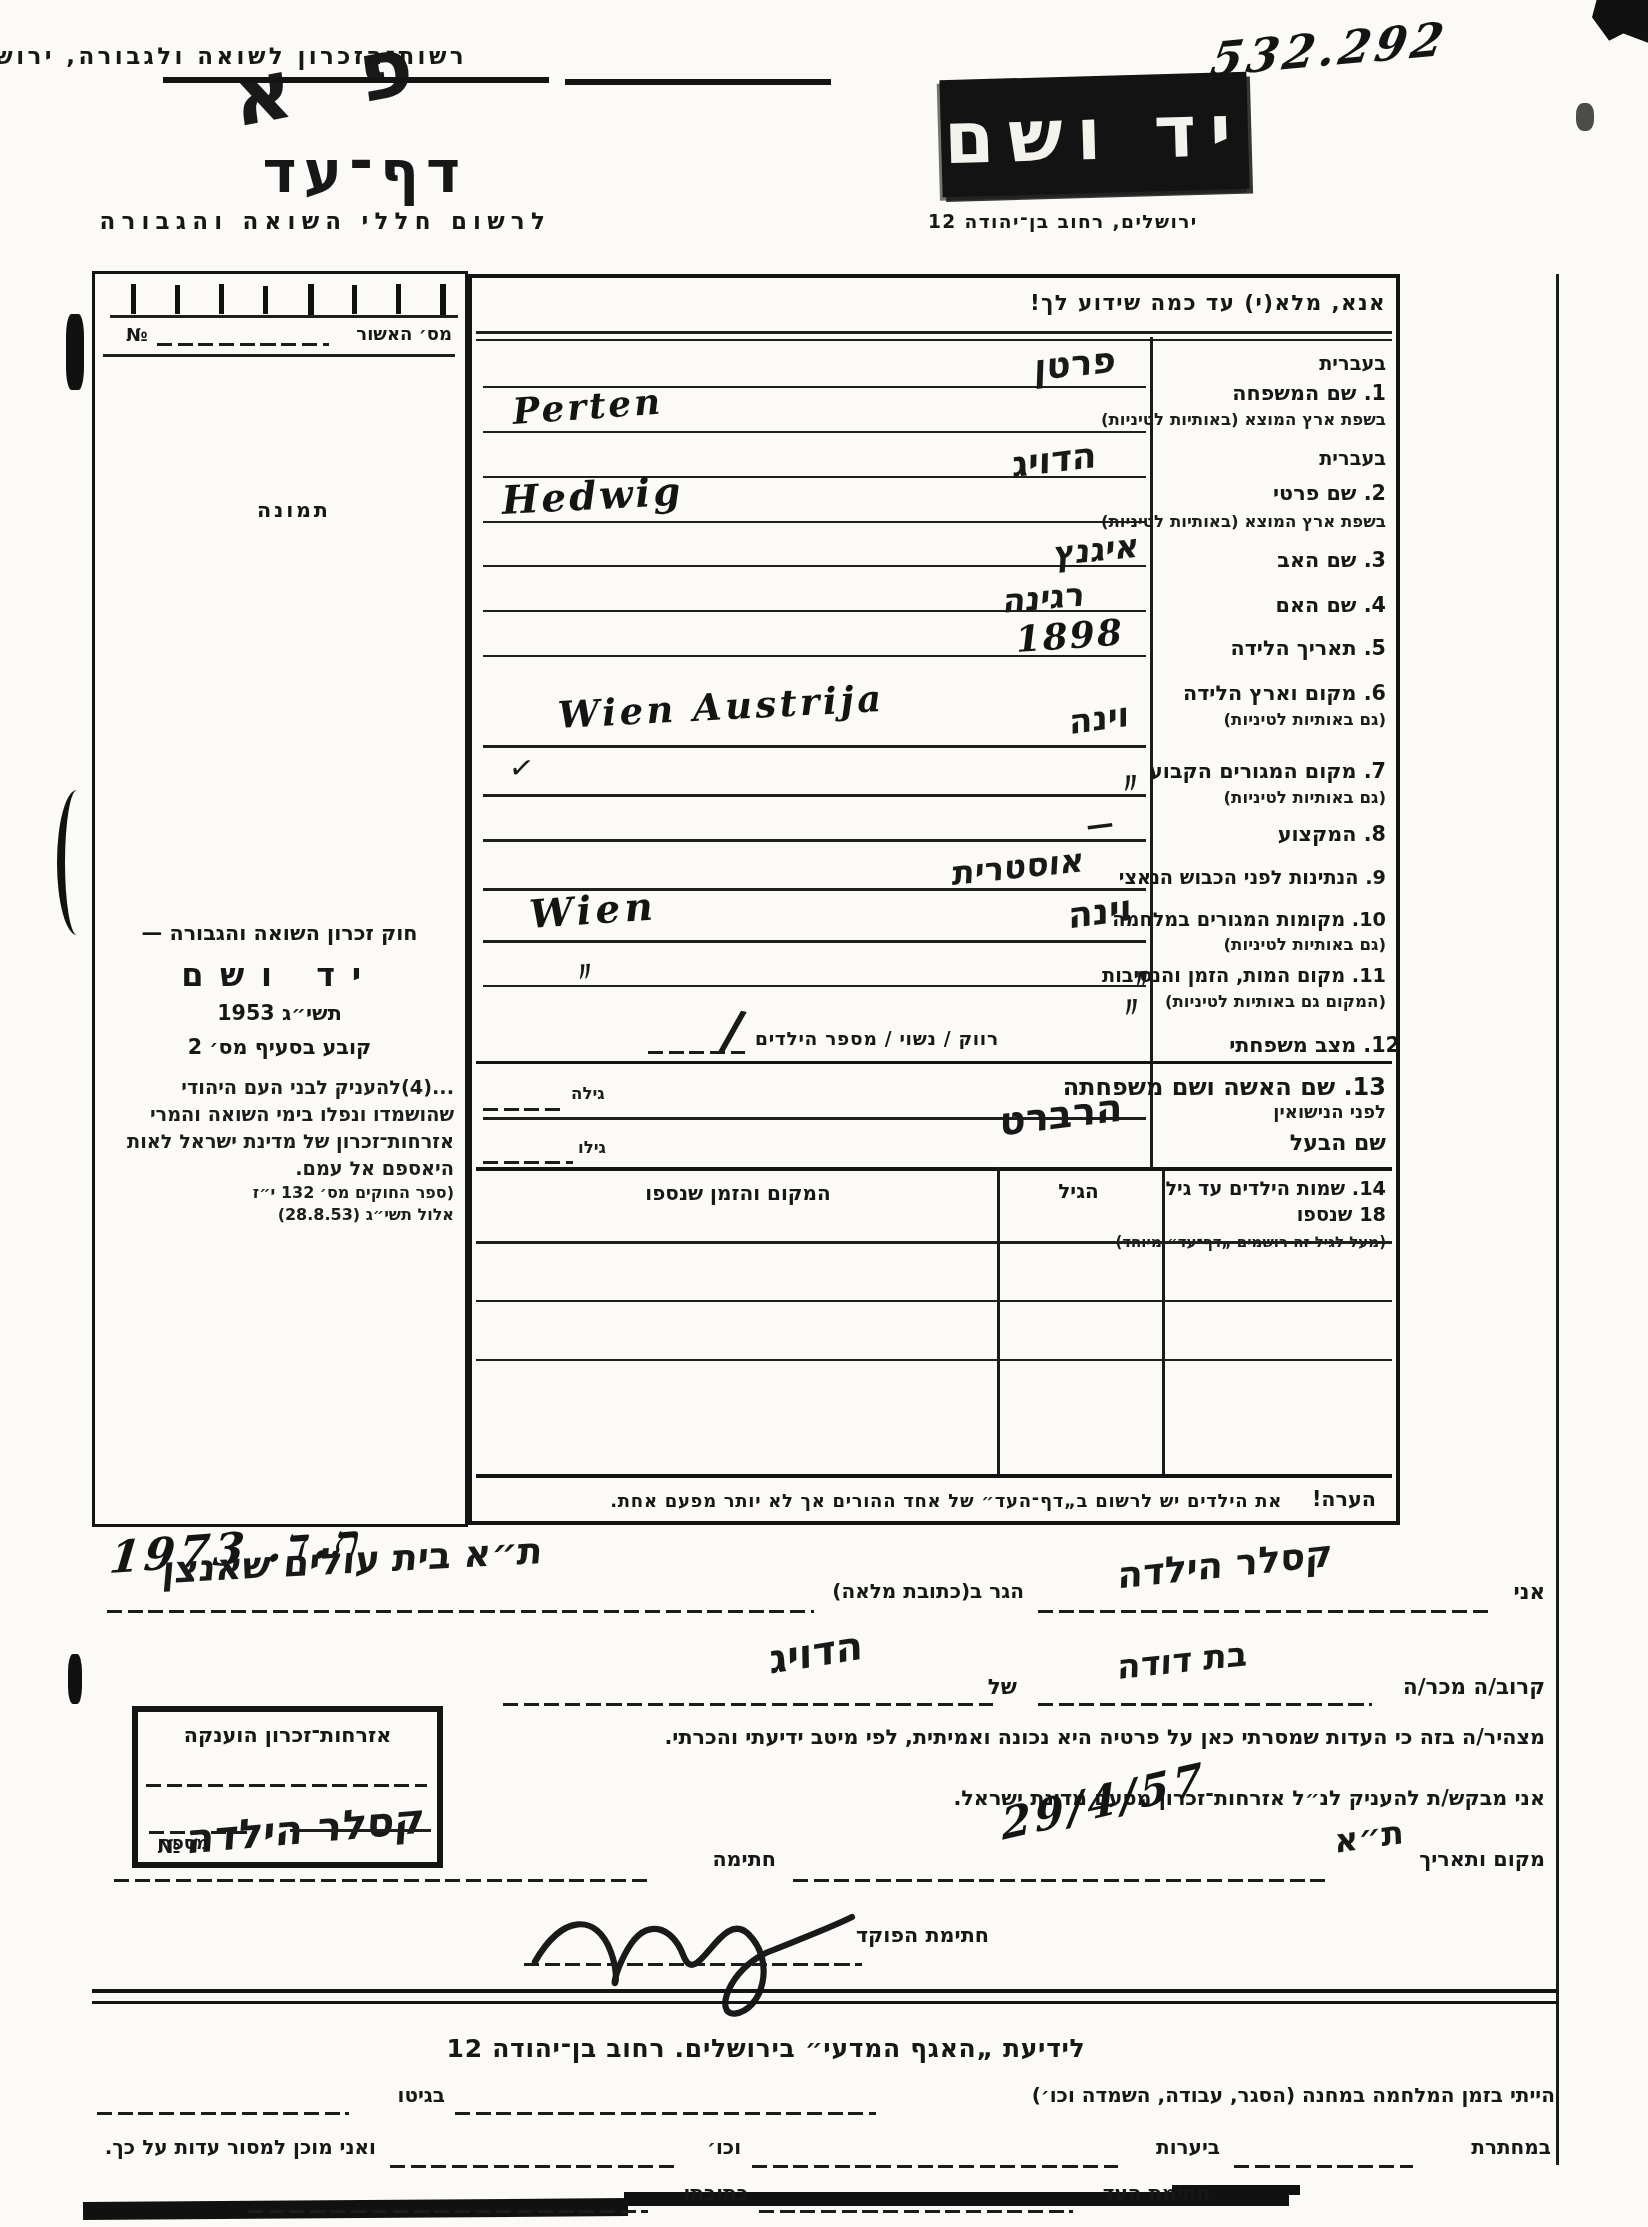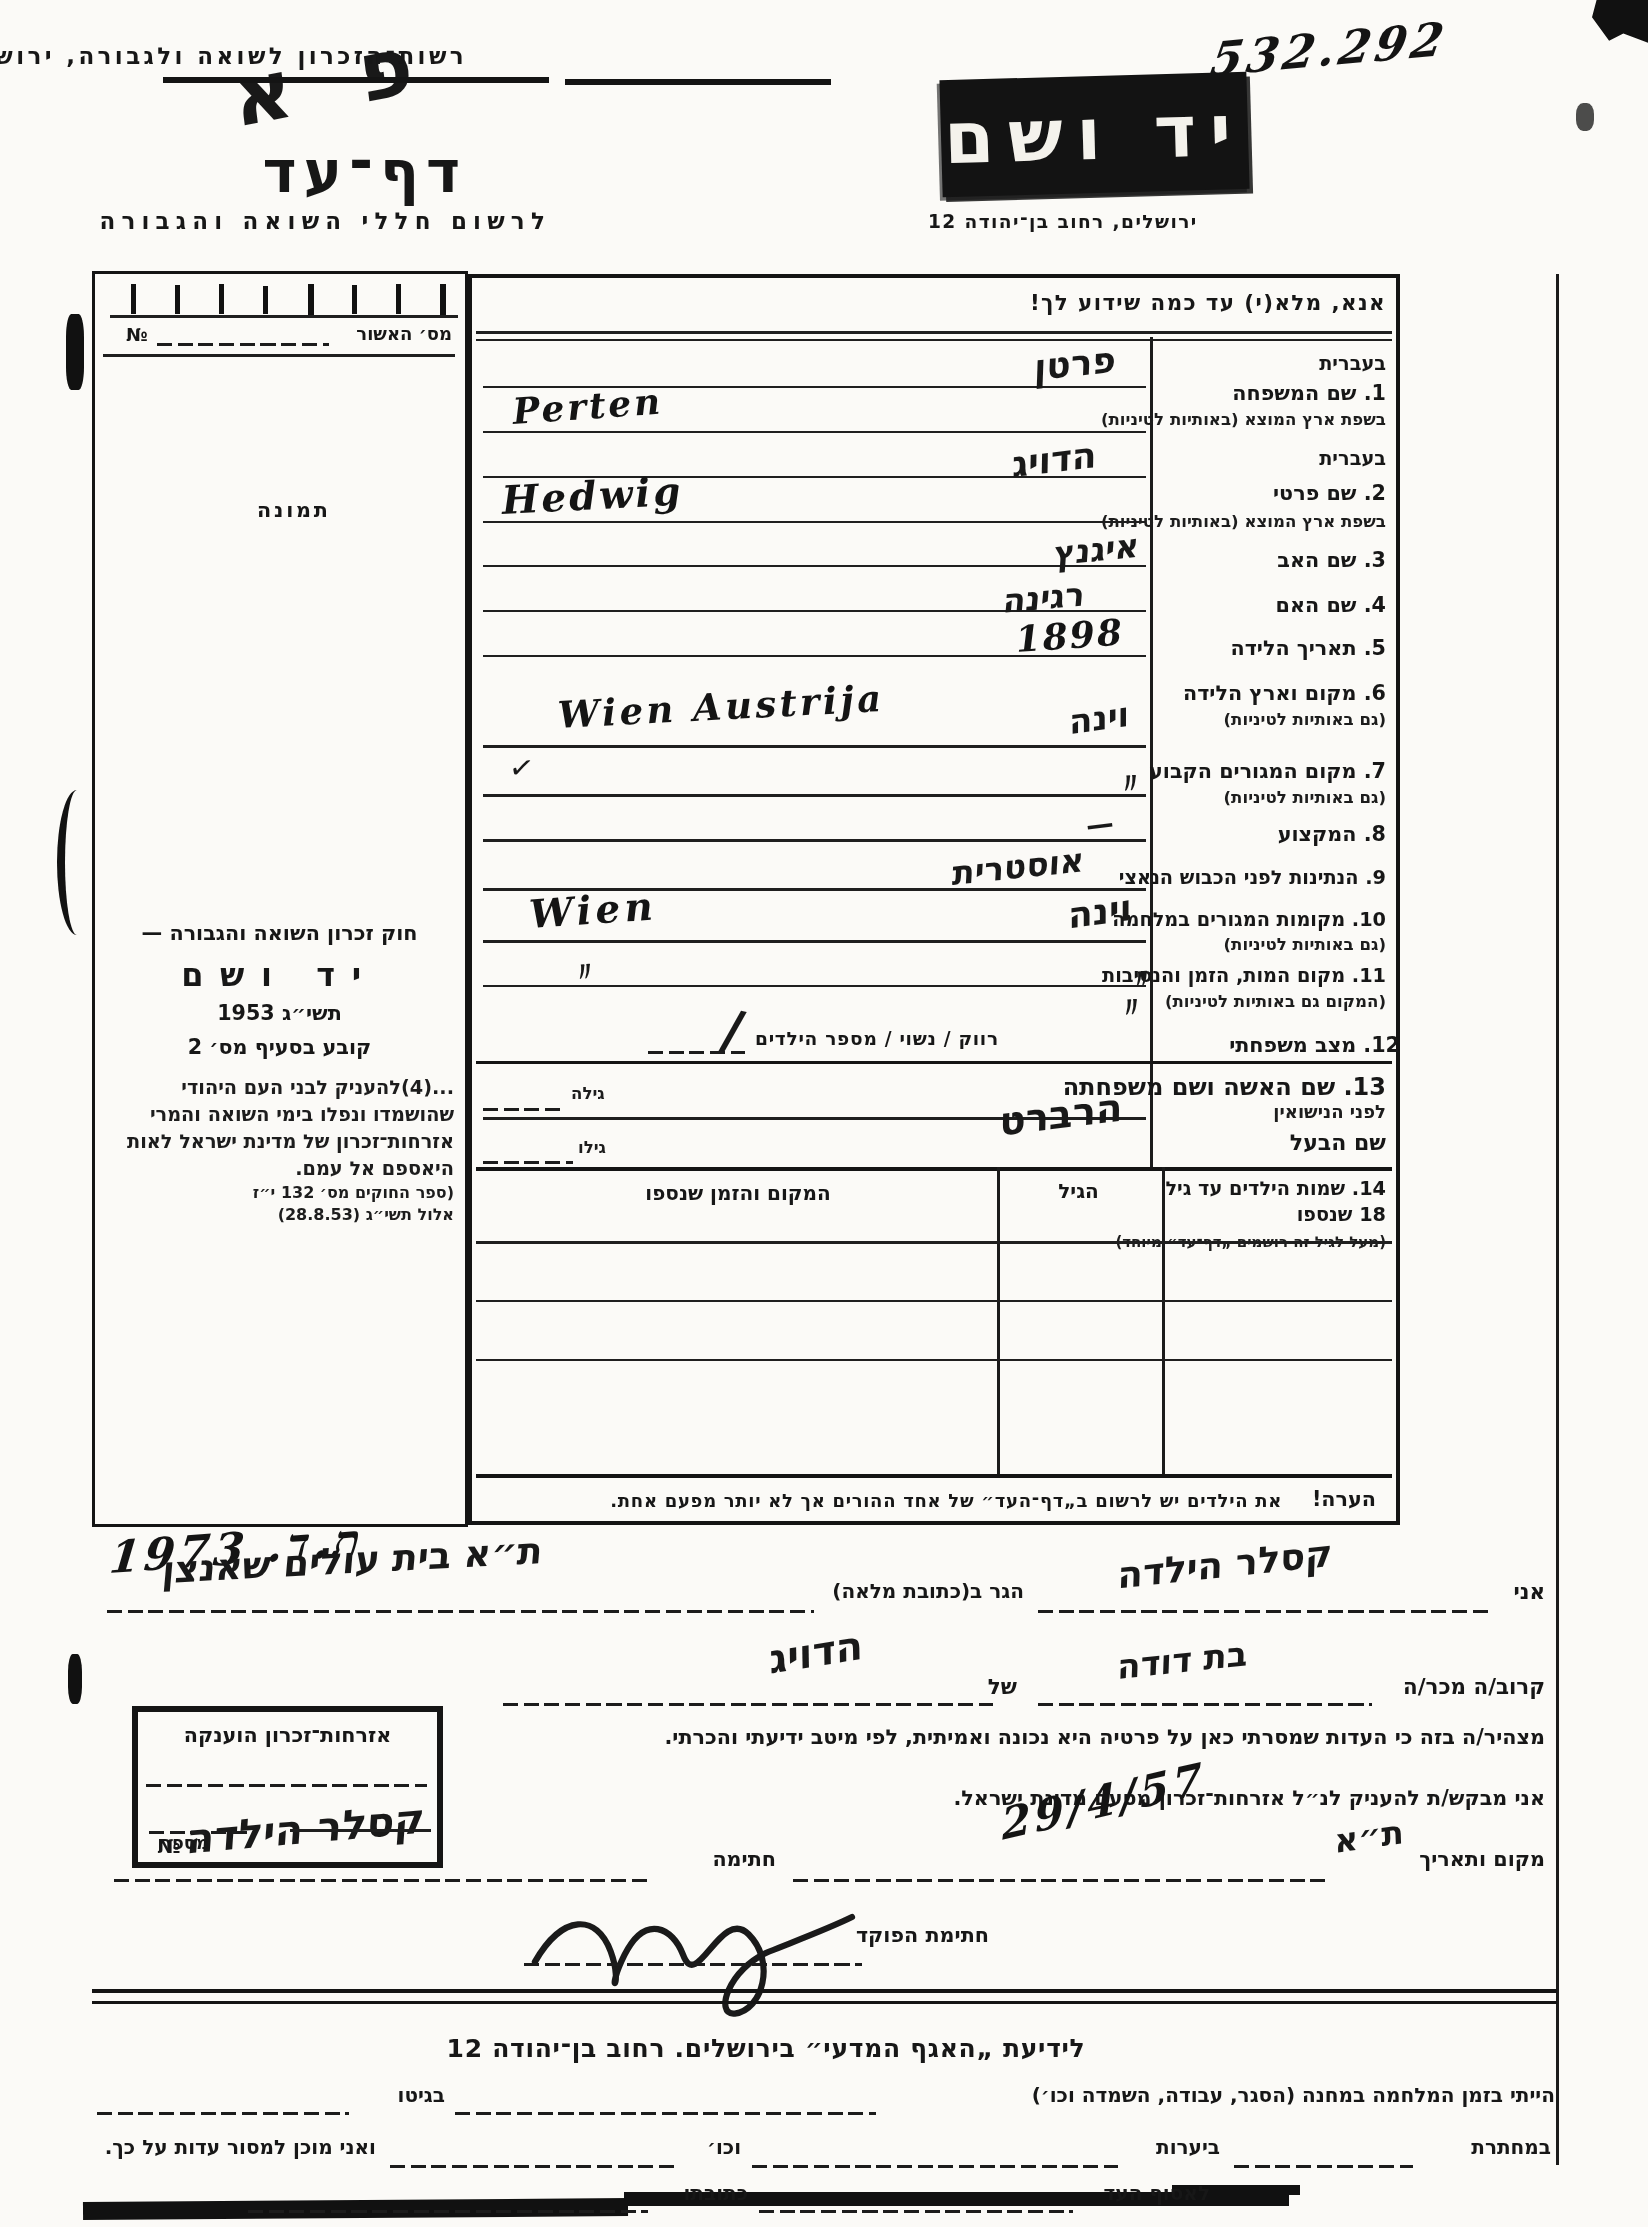--- a/index.html
+++ b/index.html
@@ -229,19 +229,19 @@
   <div class="abs dashline" style="left:97px;top:2112px;width:252px;"></div>
 
   <div class="abs lbl" style="right:97px;top:2135px;font-size:20px;">במחתרת</div>
   <div class="abs dashline" style="left:1234px;top:2165px;width:179px;"></div>
   <div class="abs lbl" style="right:428px;top:2135px;font-size:20px;">ביערות</div>
   <div class="abs dashline" style="left:752px;top:2165px;width:366px;"></div>
   <div class="abs lbl" style="right:907px;top:2135px;font-size:20px;">וכו׳</div>
   <div class="abs dashline" style="left:390px;top:2165px;width:290px;"></div>
   <div class="abs lbl" style="right:1272px;top:2135px;font-size:20px;">ואני מוכן למסור עדות על כך.</div>
 
-  <div class="abs lbl" style="right:438px;top:2181px;font-size:20px;">לאסוף העד</div>
+  <div class="abs lbl" style="right:438px;top:2181px;font-size:20px;">חתימת העד</div>
   <div class="abs dashline" style="left:759px;top:2210px;width:314px;"></div>
   <div class="abs lbl" style="right:900px;top:2181px;font-size:20px;">כתובתו</div>
   <div class="abs dashline" style="left:248px;top:2210px;width:400px;"></div>
 
 </div>
 
 
 </body></html>

